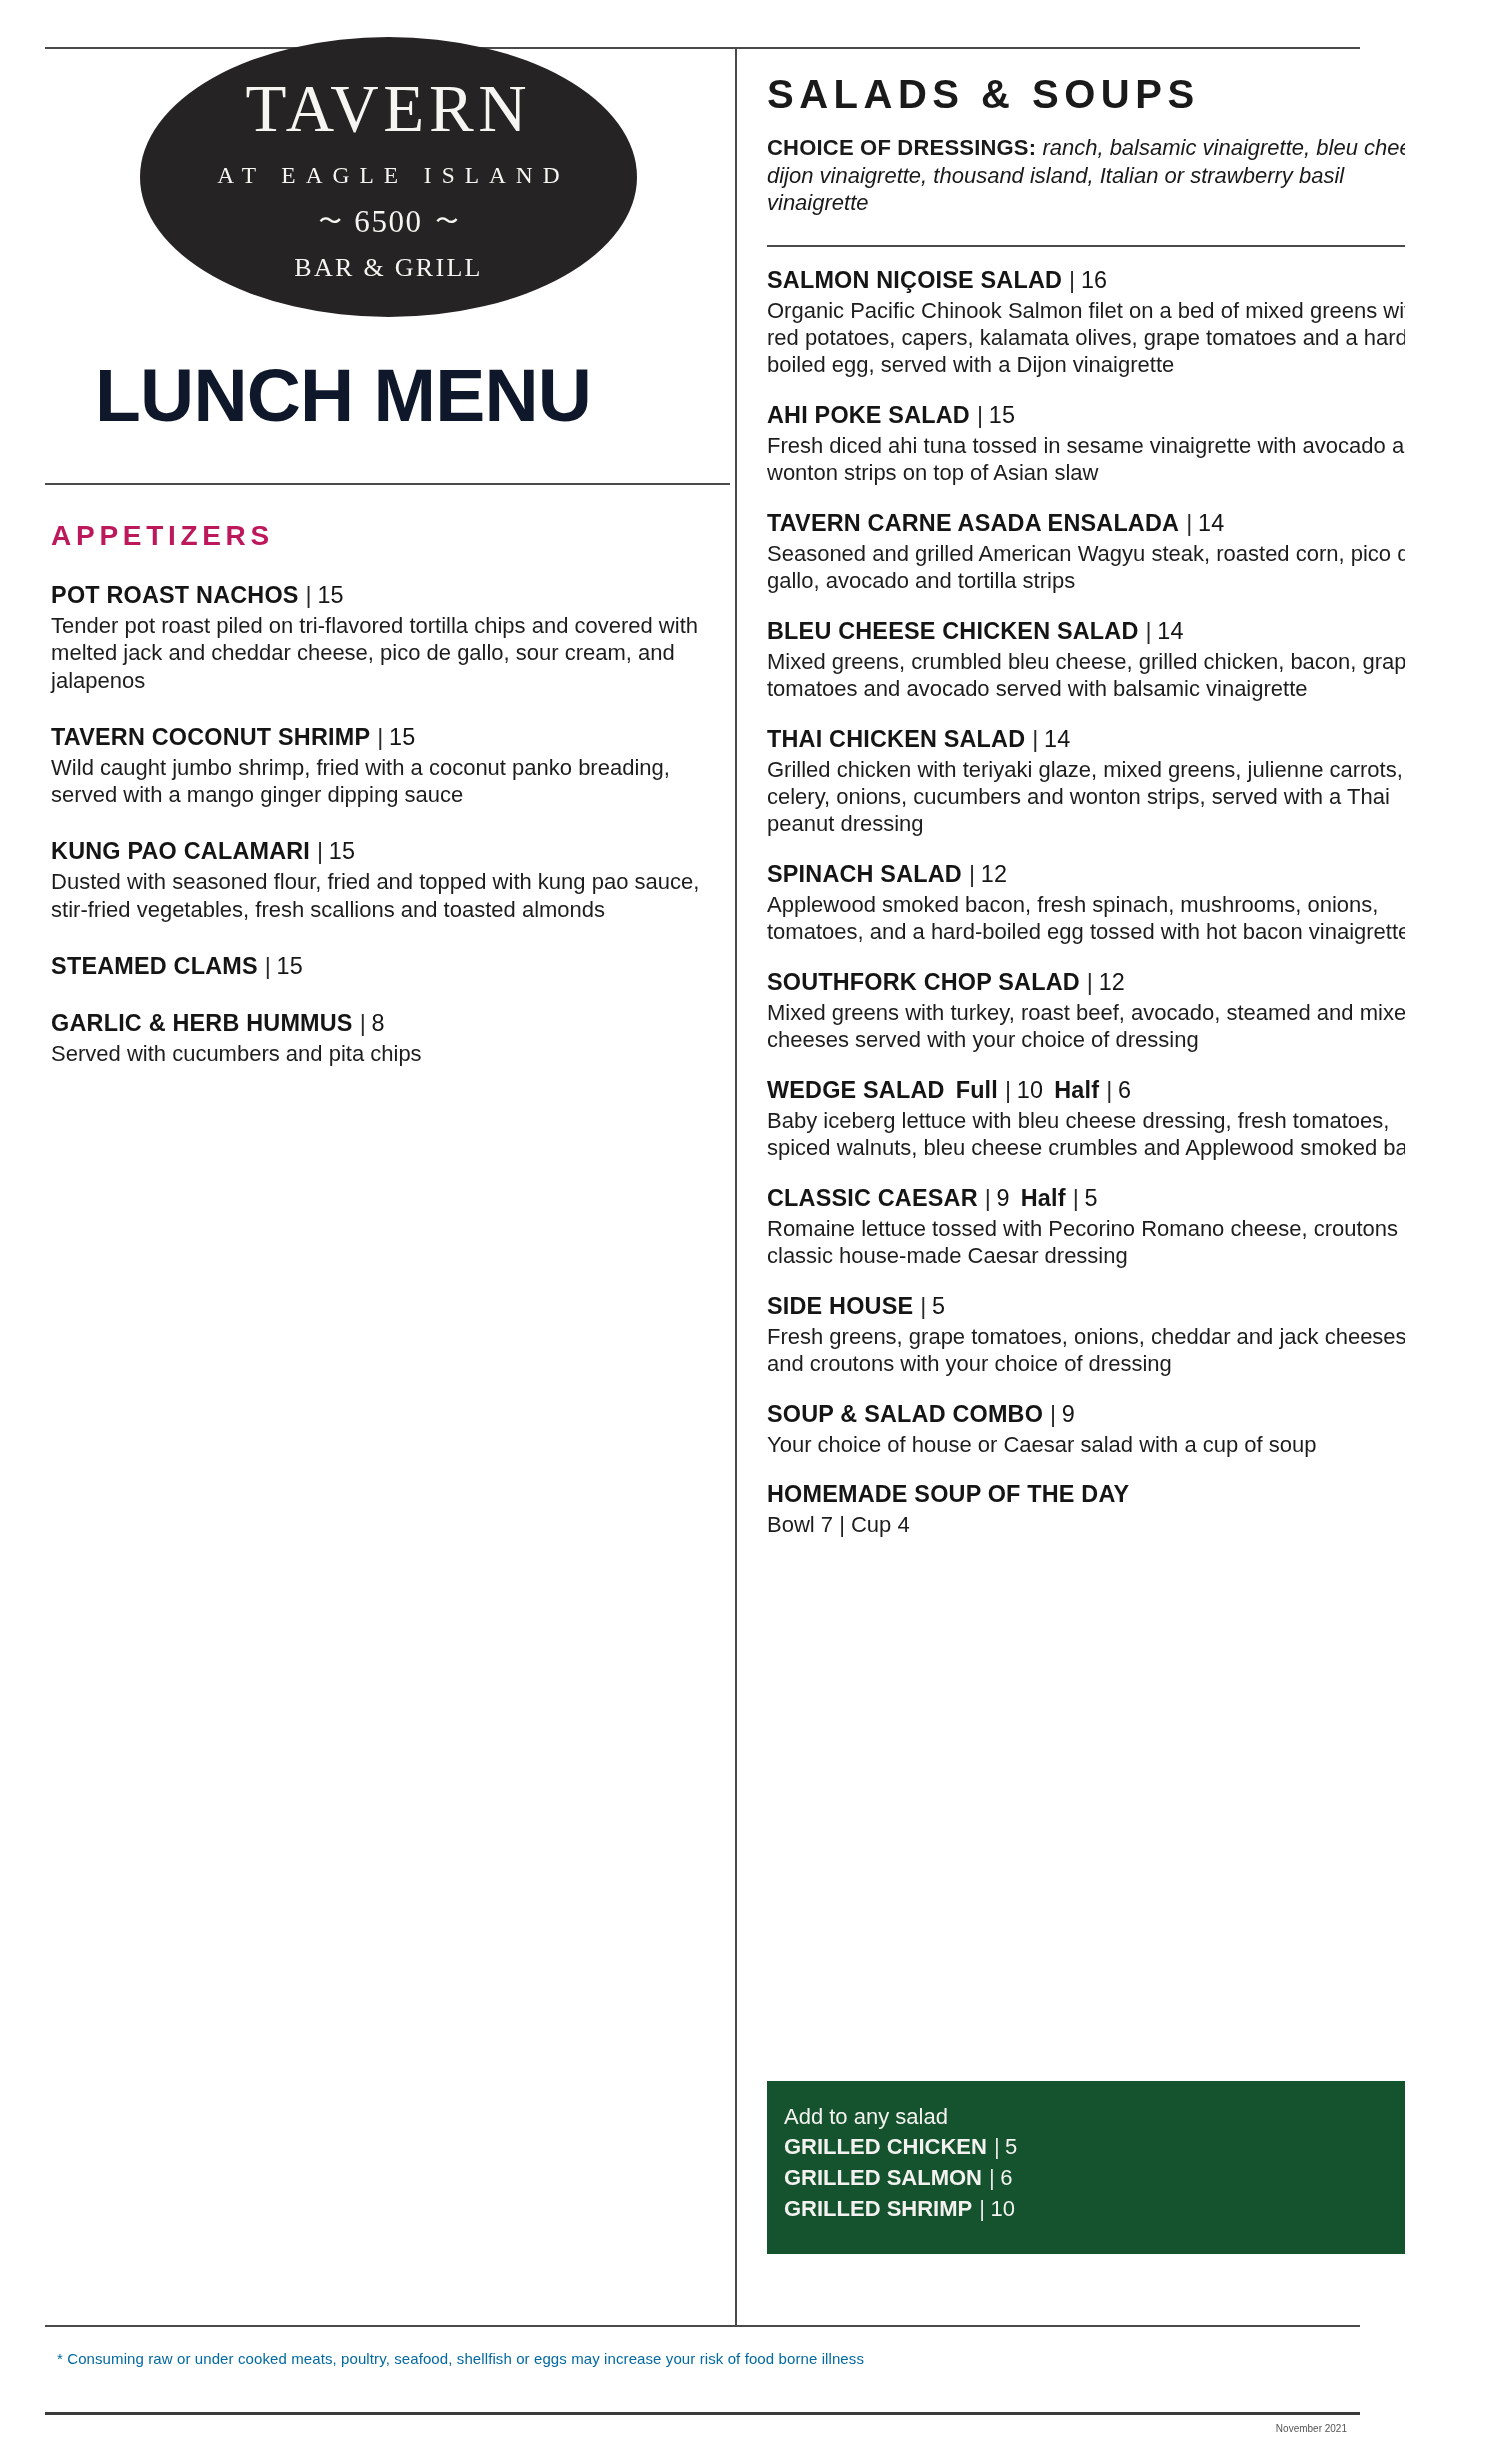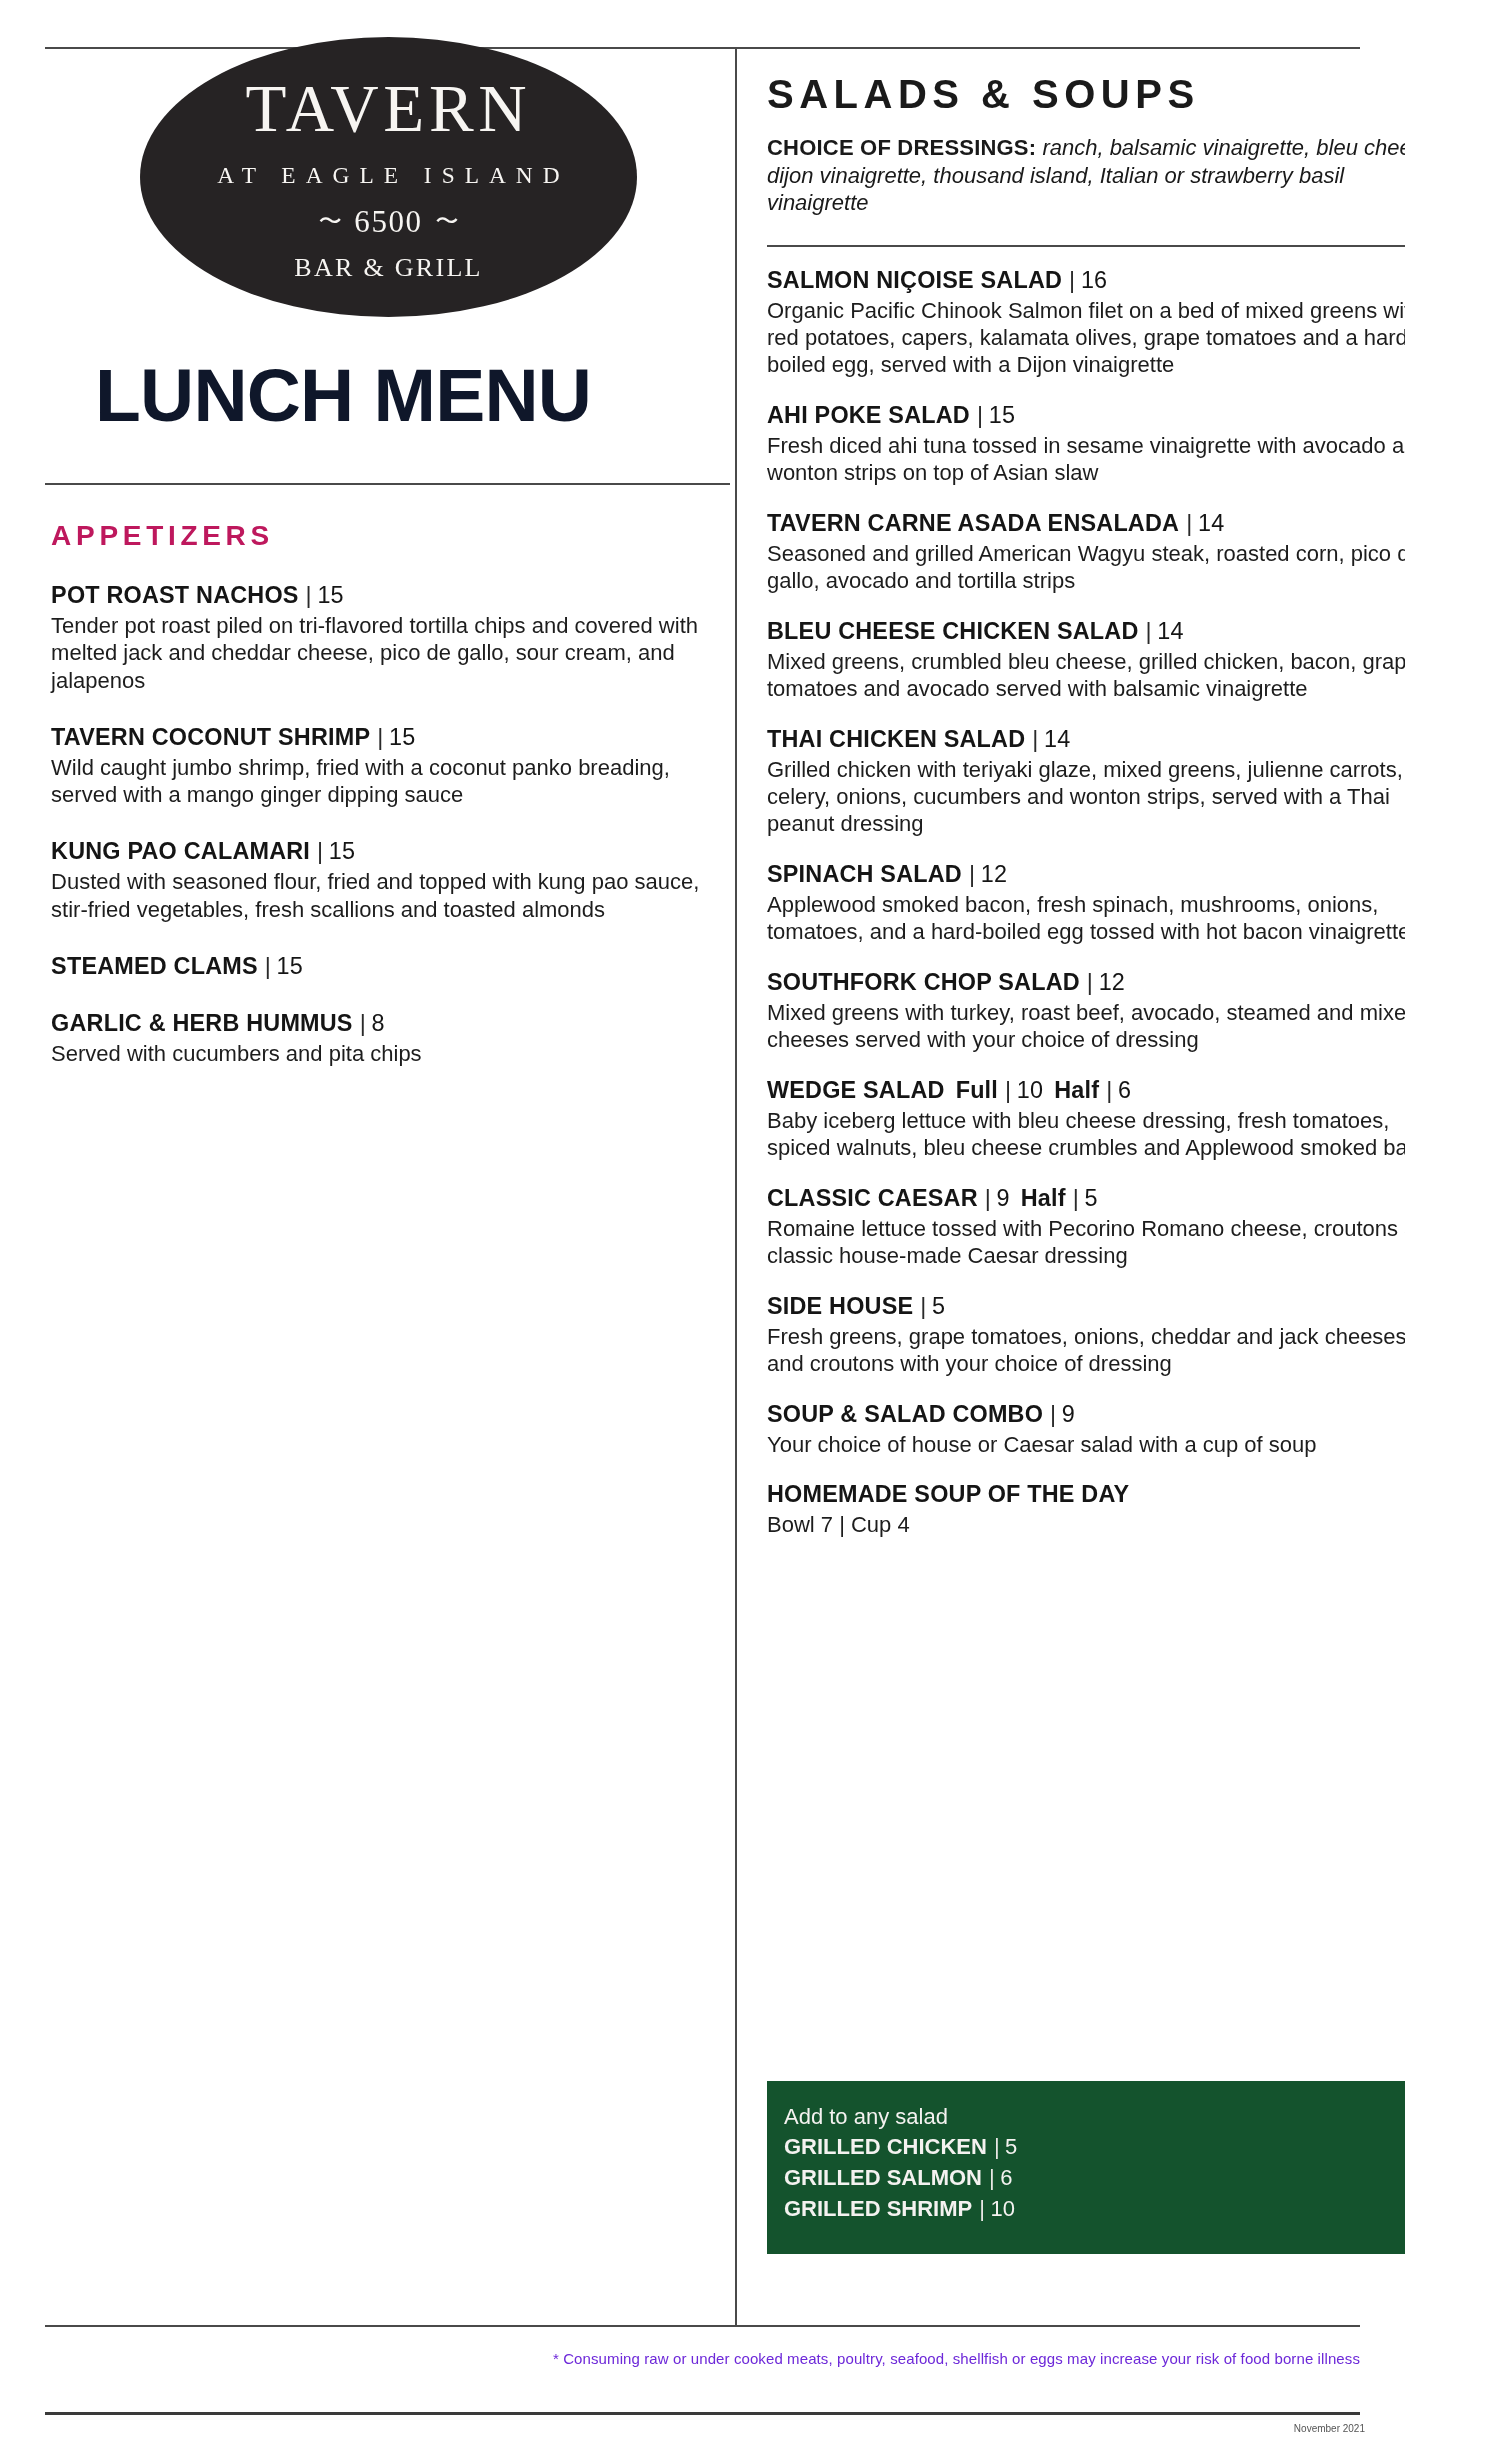--- a/index.html
+++ b/index.html
@@ -191,28 +191,28 @@
     line-height: 1.32;
     margin-top: 1.6px;
   }
   .addon-row .sep { color: #e9e7e5; }
   .addon-row .price { font-weight: normal; }
 
   
   .footer-note {
     position: absolute;
     left: 57px; right: 45px; top: 2350px;
-    text-align: right;
+    text-align: left;
     font-size: 15px;
-    color: #6d28d9;
+    color: #0369a1;
     letter-spacing: 0.1px;
   }
   .footer-date {
     position: absolute;
-    right: 40px; top: 2423px;
+    right: 58px; top: 2423px;
     font-size: 10px;
     color: #555;
   }
 </style>
 </head>
 <body>
 
 <div class="page">
 
   <div class="rule-top"></div>

